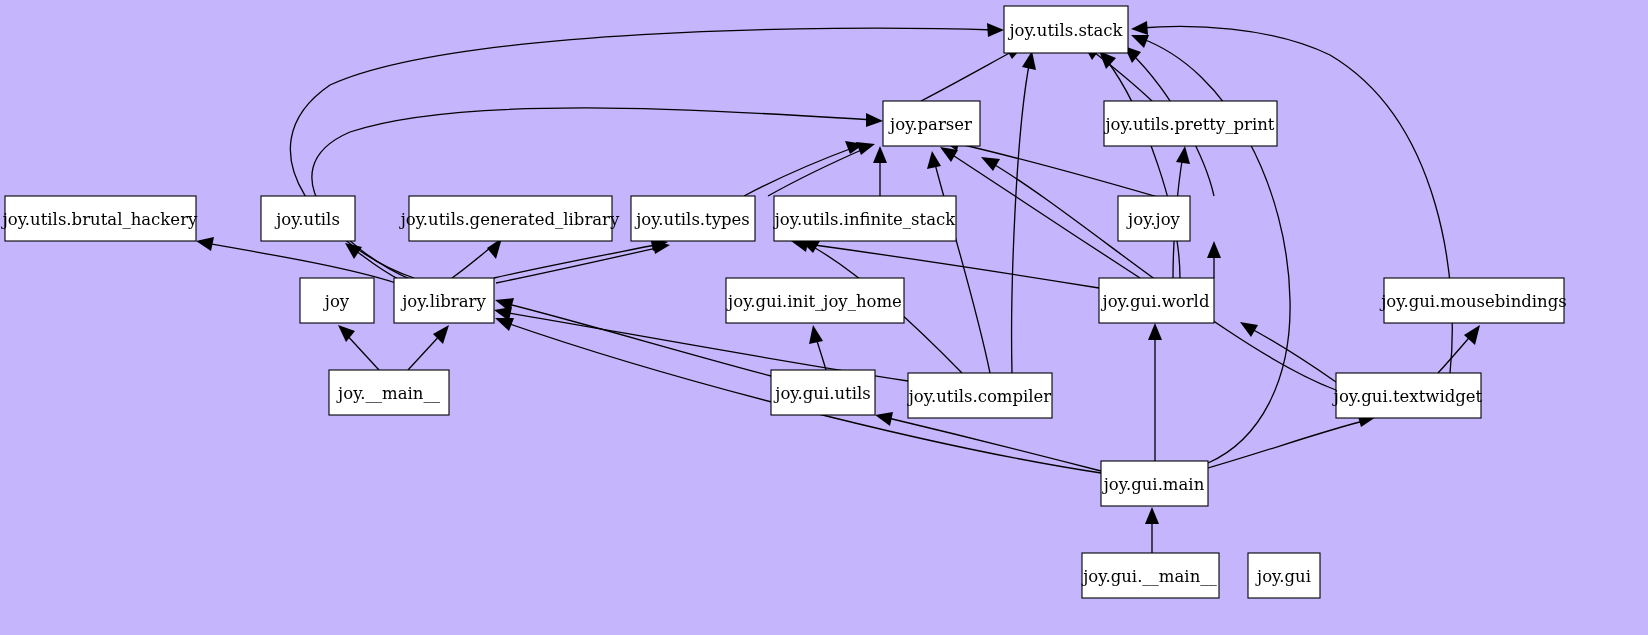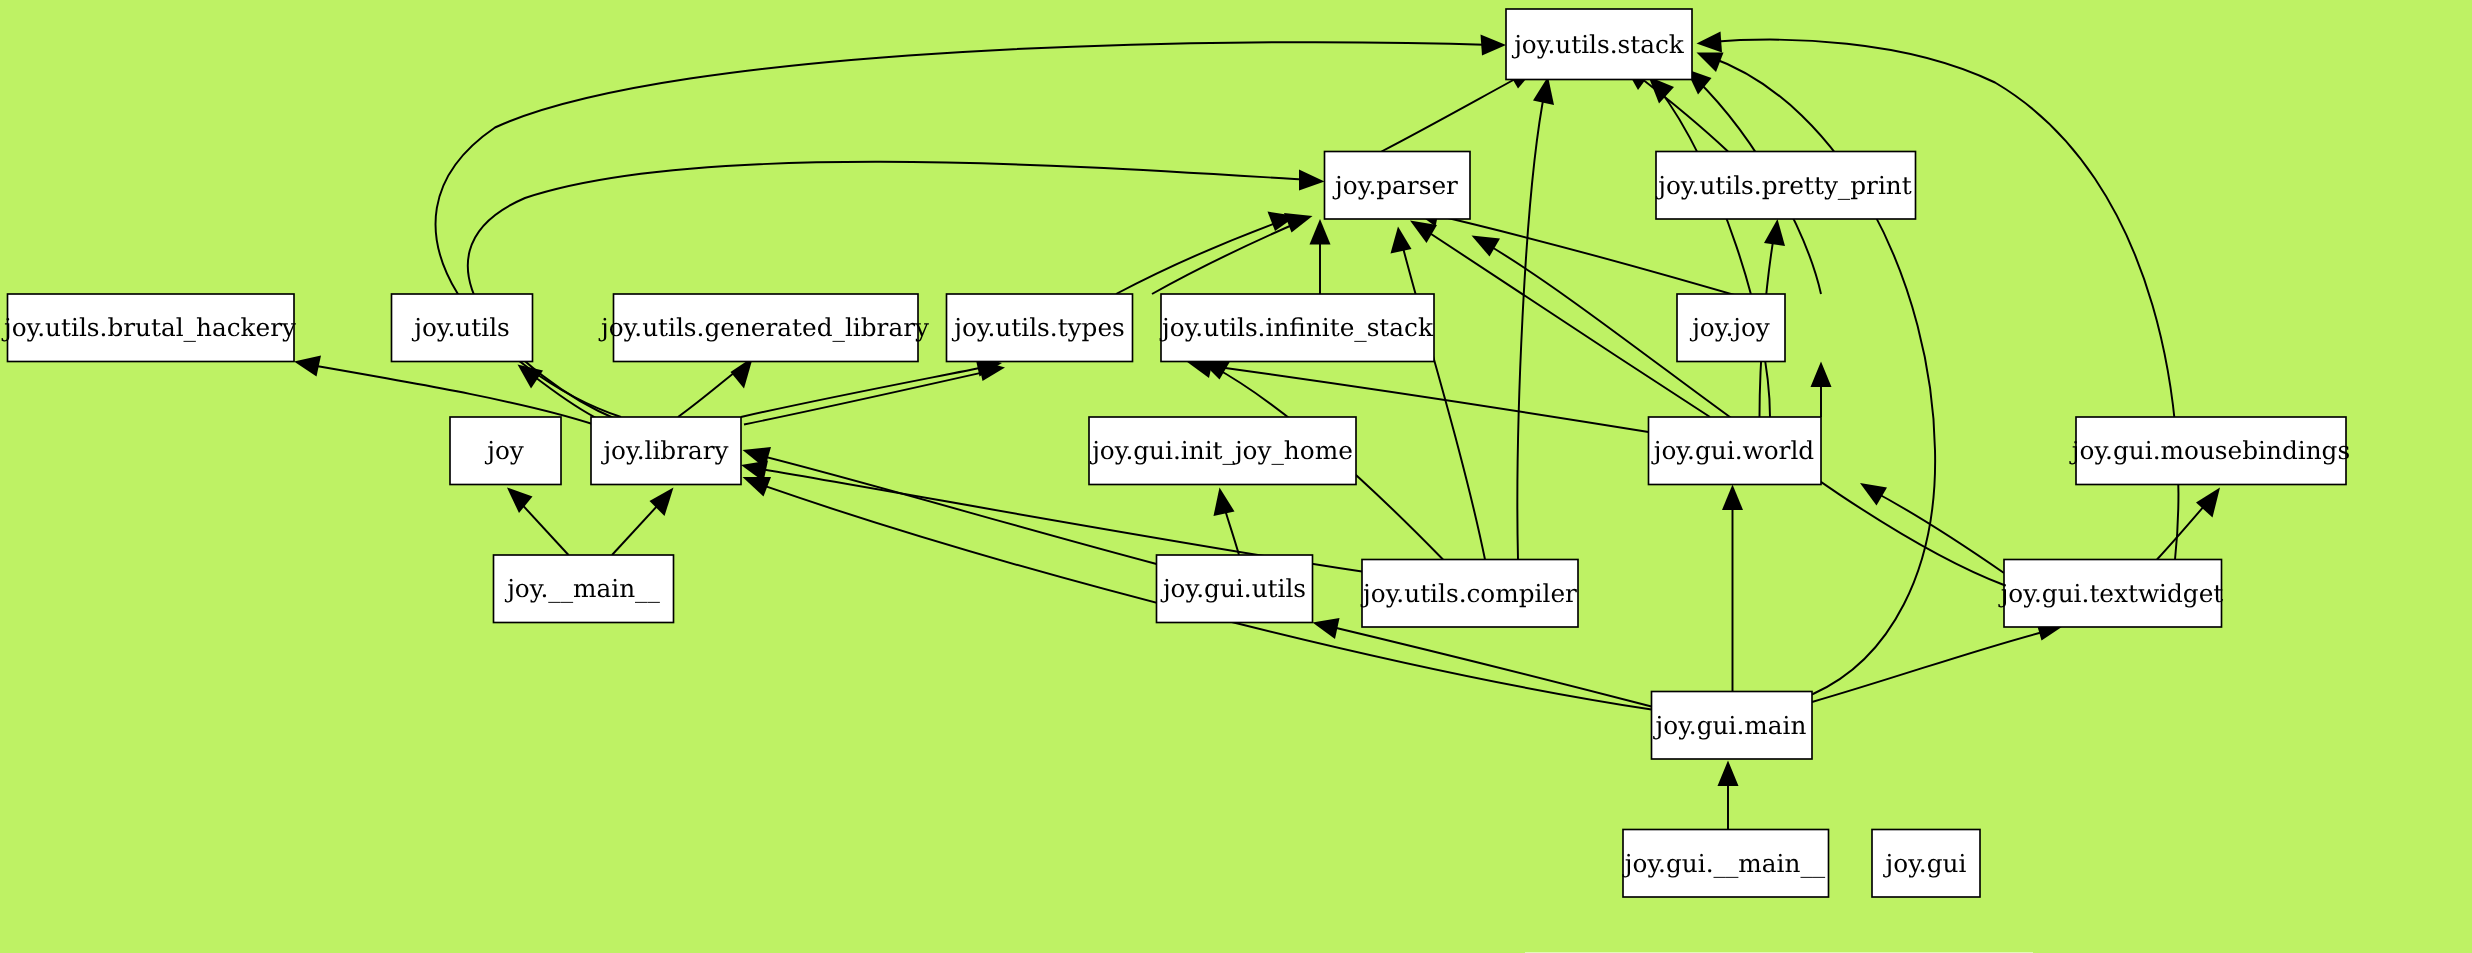--- a/index.html
+++ b/index.html
@@ -8,21 +8,21 @@
     padding: 0;
     background: #ffffff;
   }
   body {
     font-family: "DejaVu Serif", "Liberation Serif", serif;
   }
   #graph-root {
     position: relative;
     width: 1648px;
     height: 635px;
-    background: #bef264;
+    background: #c4b5fd;
     overflow: hidden;
   }
   #graph-svg {
     position: absolute;
     top: 0;
     left: 0;
     width: 1648px;
     height: 635px;
   }
   .node-rect {

